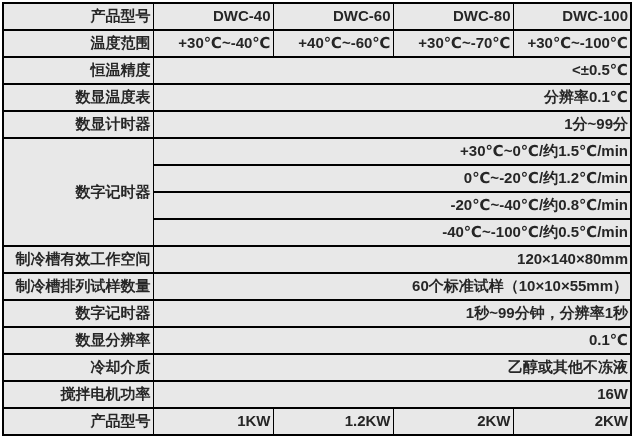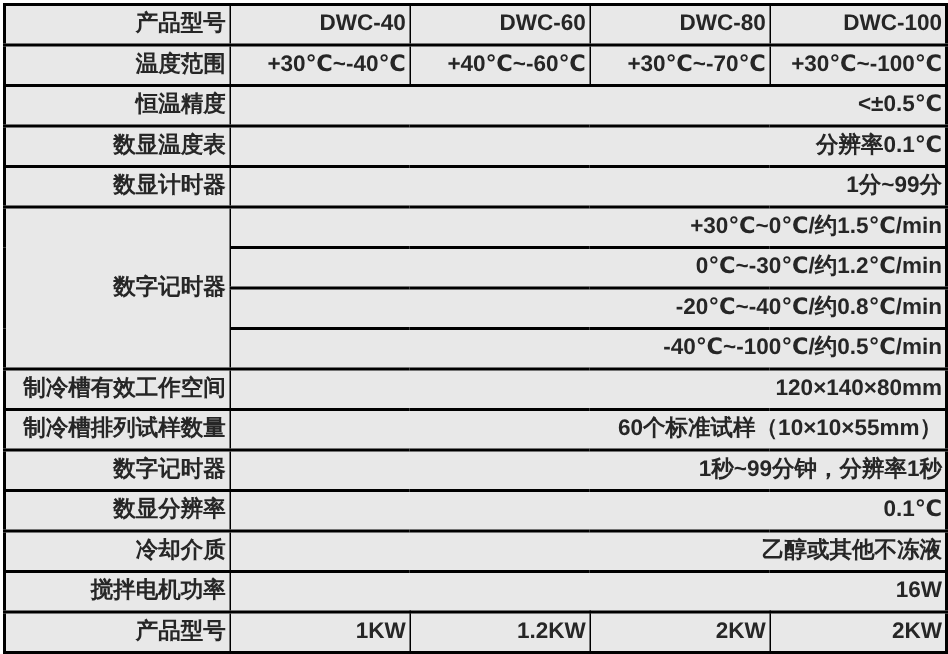--- a/index.html
+++ b/index.html
@@ -77,21 +77,21 @@
     </tr>
     <tr>
       <td>数显计时器</td>
       <td colspan="4">1分~99分</td>
     </tr>
     <tr>
       <td rowspan="4">数字记时器</td>
       <td colspan="4">+30℃~0℃/约1.5℃/min</td>
     </tr>
     <tr>
-      <td colspan="4">0℃~-30℃/约1.2℃/min</td>
+      <td colspan="4">0℃~-20℃/约1.2℃/min</td>
     </tr>
     <tr>
       <td colspan="4">-20℃~-40℃/约0.8℃/min</td>
     </tr>
     <tr>
       <td colspan="4">-40℃~-100℃/约0.5℃/min</td>
     </tr>
     <tr>
       <td>制冷槽有效工作空间</td>
       <td colspan="4">120×140×80mm</td>

